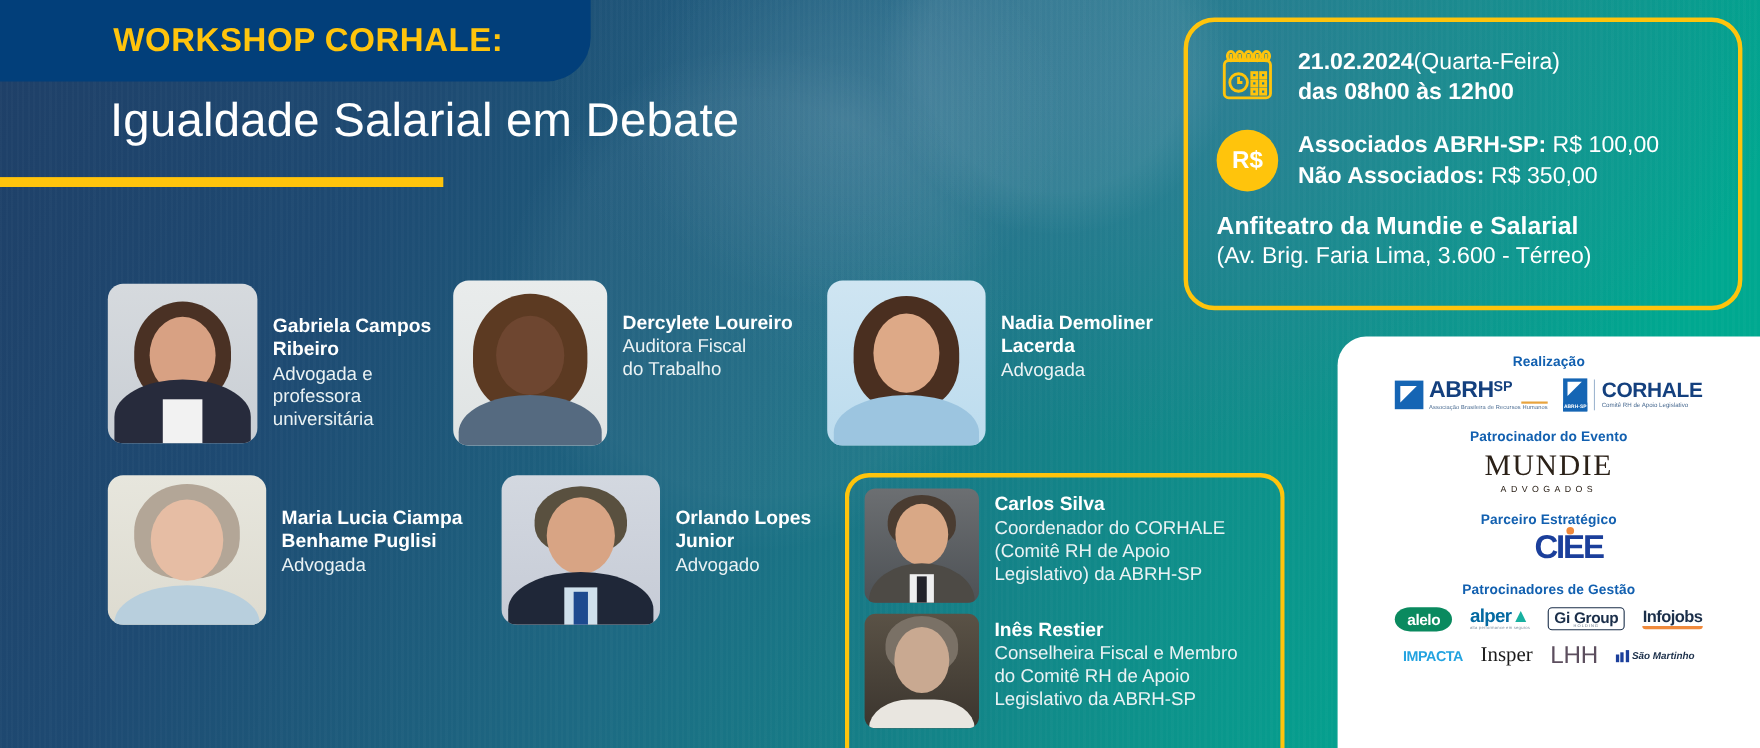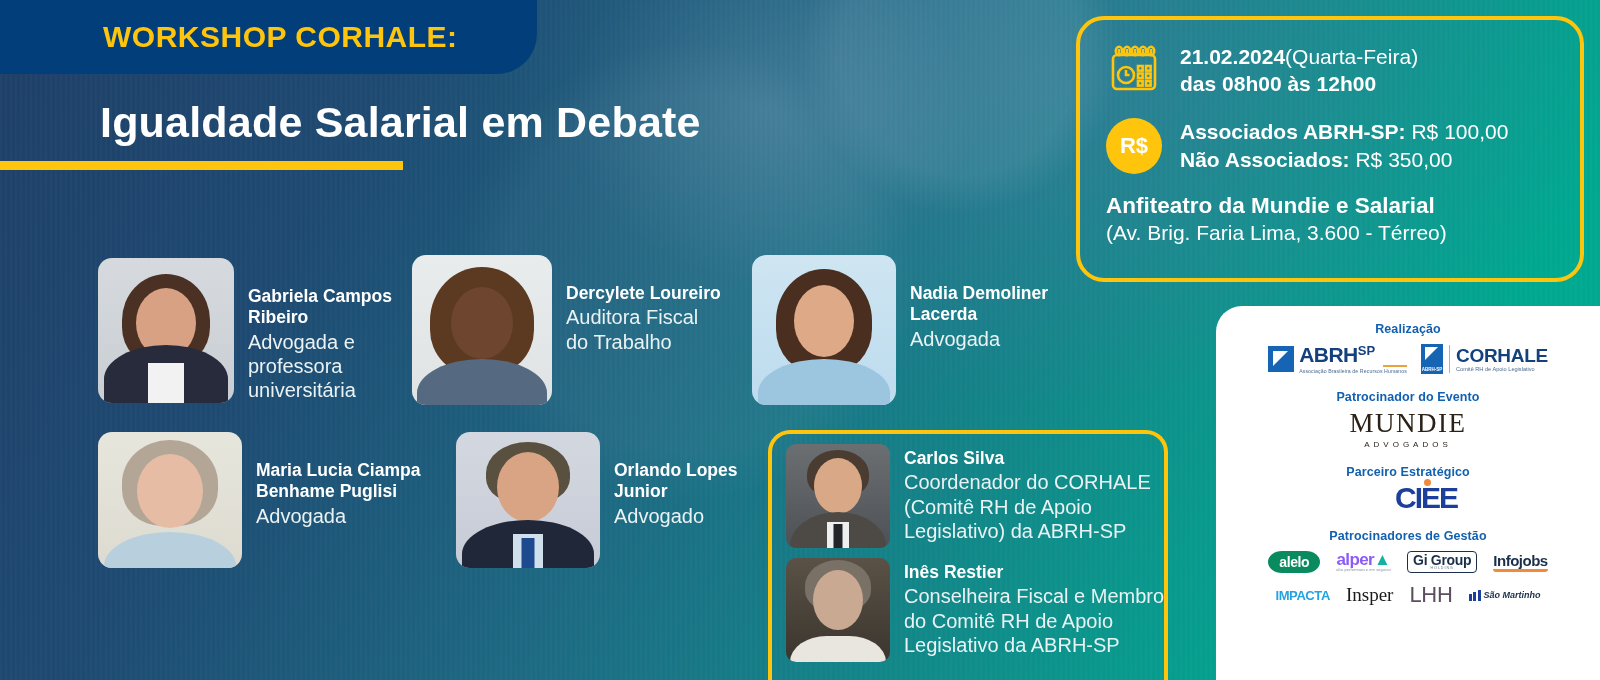--- a/index.html
+++ b/index.html
@@ -45,23 +45,23 @@
     border-bottom-right-radius: 40px;
     display: flex; align-items: center;
   }
   .title-tab .kicker {
     margin-left: 103px;
     color: #FFC40C;
     font-size: 30px; font-weight: 700; letter-spacing: .5px;
     white-space: nowrap;
   }
   .main-title {
-    position: absolute; left: 100px; top: 98px;
+    position: absolute; left: 100px; top: 86px;
     color: #ffffff;
-    font-size: 43px; font-weight: 700; letter-spacing: .2px;
+    font-size: 43px; font-weight: 400; letter-spacing: .2px;
     white-space: nowrap;
   }
   .title-rule {
     position: absolute; left: 0; top: 161px; width: 403px; height: 9px;
     background: #FFC40C;
   }
 
   .instrutores-label {
     position: absolute; left: 107px; top: 200px;
     color: #FFC40C; font-size: 29px; font-weight: 700;
@@ -90,21 +90,21 @@
   .photo .hair {
     position:absolute; left:50%; transform:translateX(-50%);
     border-radius: 50% 50% 42% 42%;
   }
   .sp-text { padding-top: 28px; }
   .sp-name {
     color:#fff; font-size: 17.5px; font-weight: 700; line-height: 1.22;
     white-space: pre-line;
   }
   .sp-role {
-    color: #eaf2f4; font-size: 20px; font-weight: 400; line-height: 1.22;
+    color: #eaf2f4; font-size: 17px; font-weight: 400; line-height: 1.22;
     white-space: pre-line; margin-top: 1px;
   }
 
   
   .highlight-box {
     position: absolute; left: 768px; top: 430px; width: 400px; height: 250px;
     border: 4px solid #FFC40C;
     border-top-left-radius: 22px; border-top-right-radius: 22px;
     border-bottom: none;
   }
@@ -195,21 +195,21 @@
   }
 
   .mini-grid-1 { display:flex; align-items:center; justify-content:center; gap: 16px; margin-top: 8px;}
   .mini-grid-2 { display:flex; align-items:center; justify-content:center; gap: 16px; margin-top: 9px;}
 
   .lg-alelo {
     background:#0a8a5f; color:#fff; border-radius: 14px/11px;
     font-size: 14px; font-weight:700; padding: 3px 11px; letter-spacing:-.4px;
   }
   .lg-alper { line-height:1; text-align:center;}
-  .lg-alper .n { font-size: 17px; font-weight:700; color:#8b5cf6; letter-spacing:-.6px;margin-top:14px;}
+  .lg-alper .n { font-size: 17px; font-weight:700; color:#0369a1; letter-spacing:-.6px;margin-top:14px;}
   .lg-alper .t { color:#18b0a0; font-size:17px; font-weight:700;}
   .lg-alper .s { font-size:3.8px; color:#7d8e9e; letter-spacing:.2px; margin-top:1px;}
   .lg-gi {
     border:1.6px solid #1b2f4a; border-radius:4px; padding: 1px 5px; line-height:1;
   }
   .lg-gi .n { font-size: 14px; font-weight:700; color:#1b2f4a; letter-spacing:-.3px;}
   .lg-gi .s { font-size:3.6px; color:#5c6f84; letter-spacing:1px; text-align:center;}
   .lg-infojobs { line-height:1; }
   .lg-infojobs .n { font-size:15px; font-weight:700; color:#1b2f4a; letter-spacing:-.5px;}
   .lg-infojobs .u { height:3px; background:#f08a3c; border-radius:0 0 8px 8px; margin-top:1px;}

